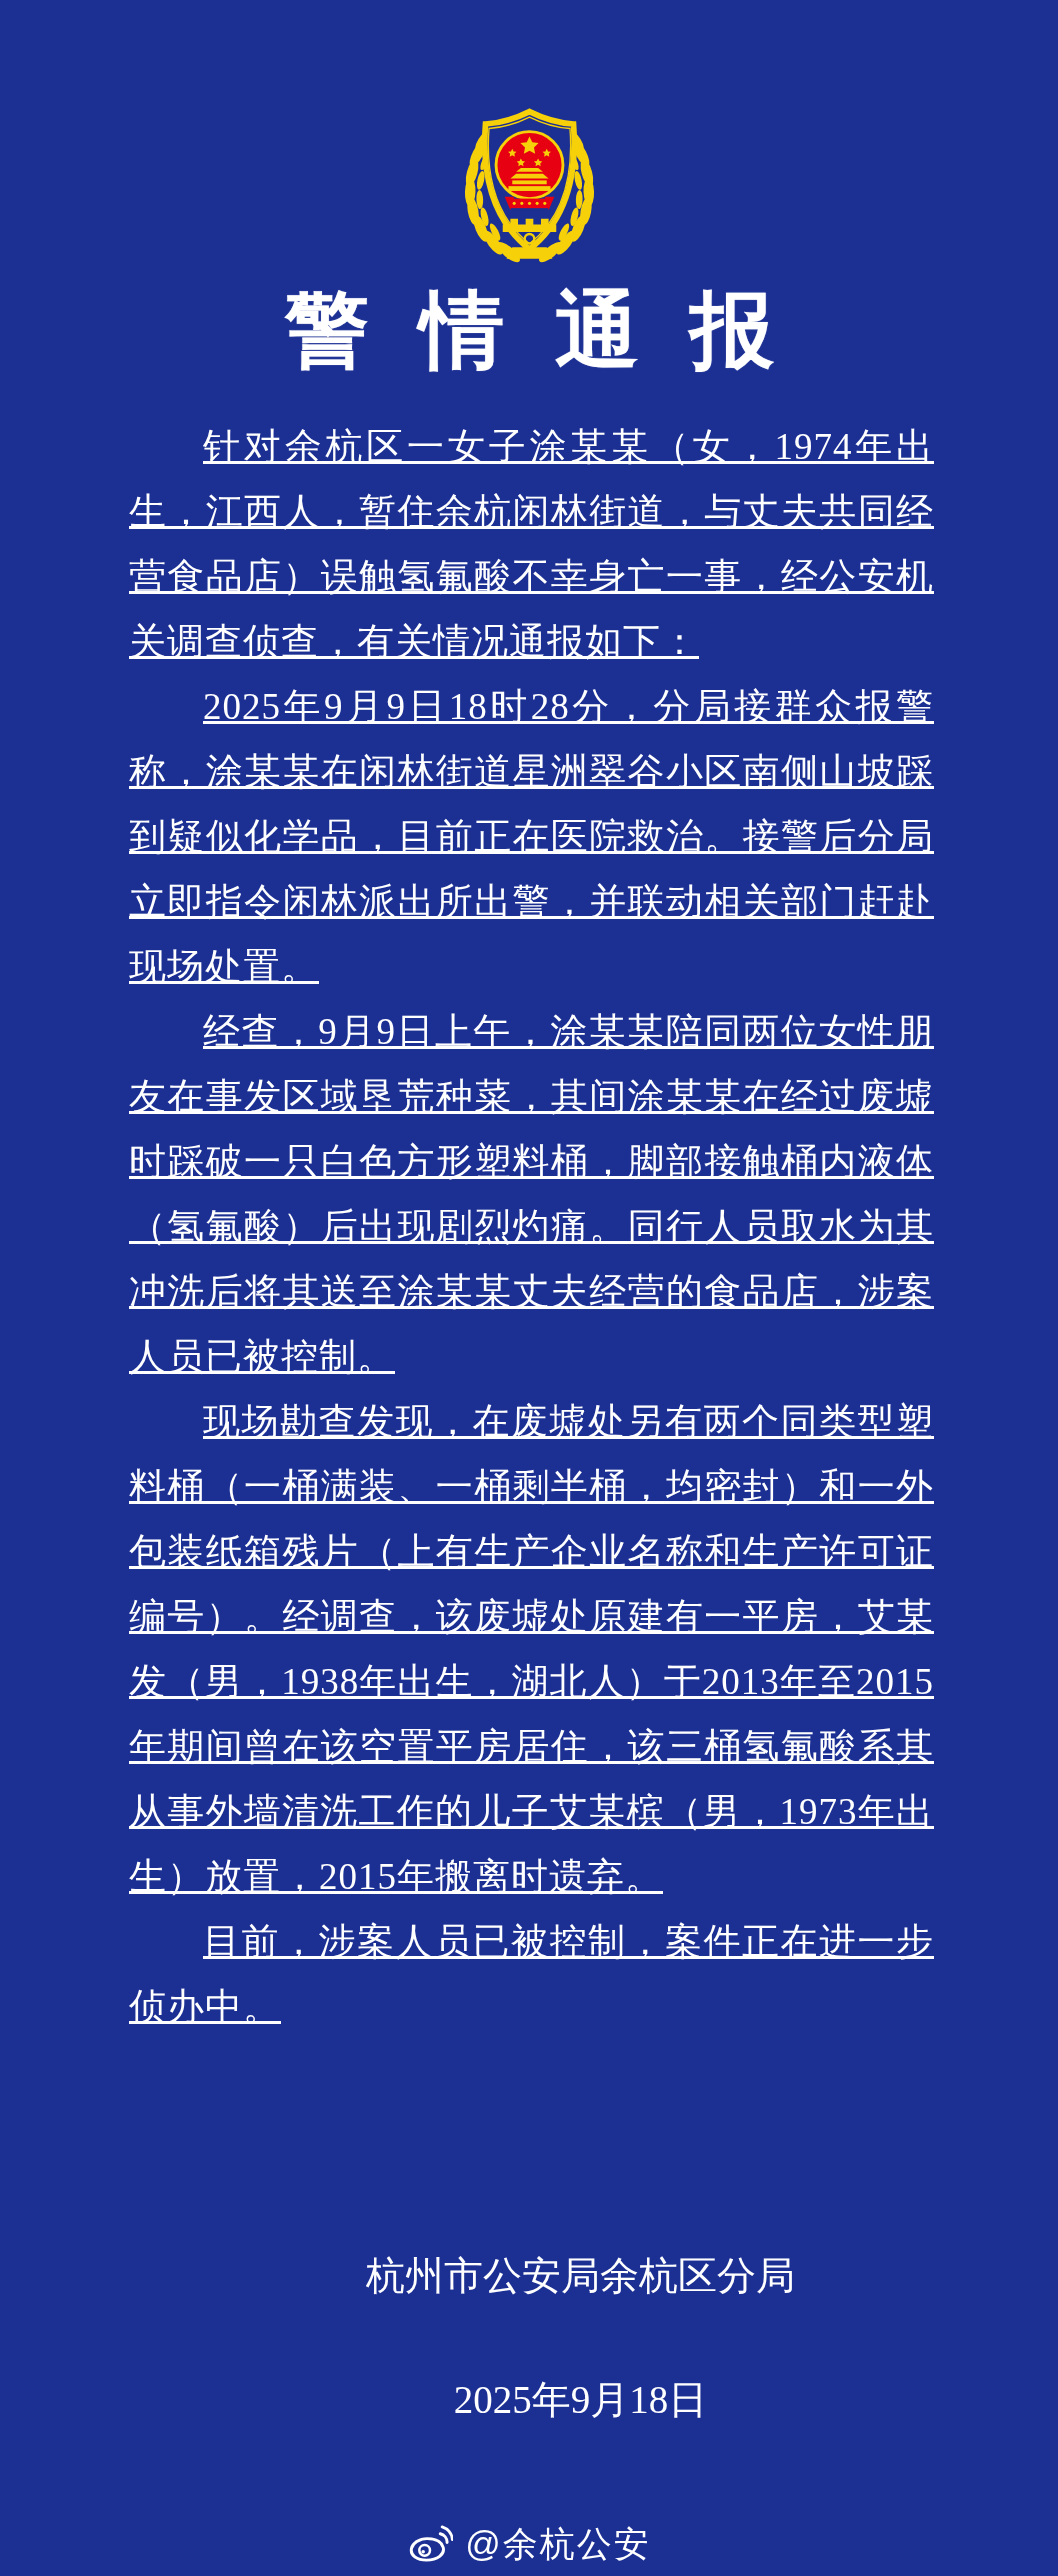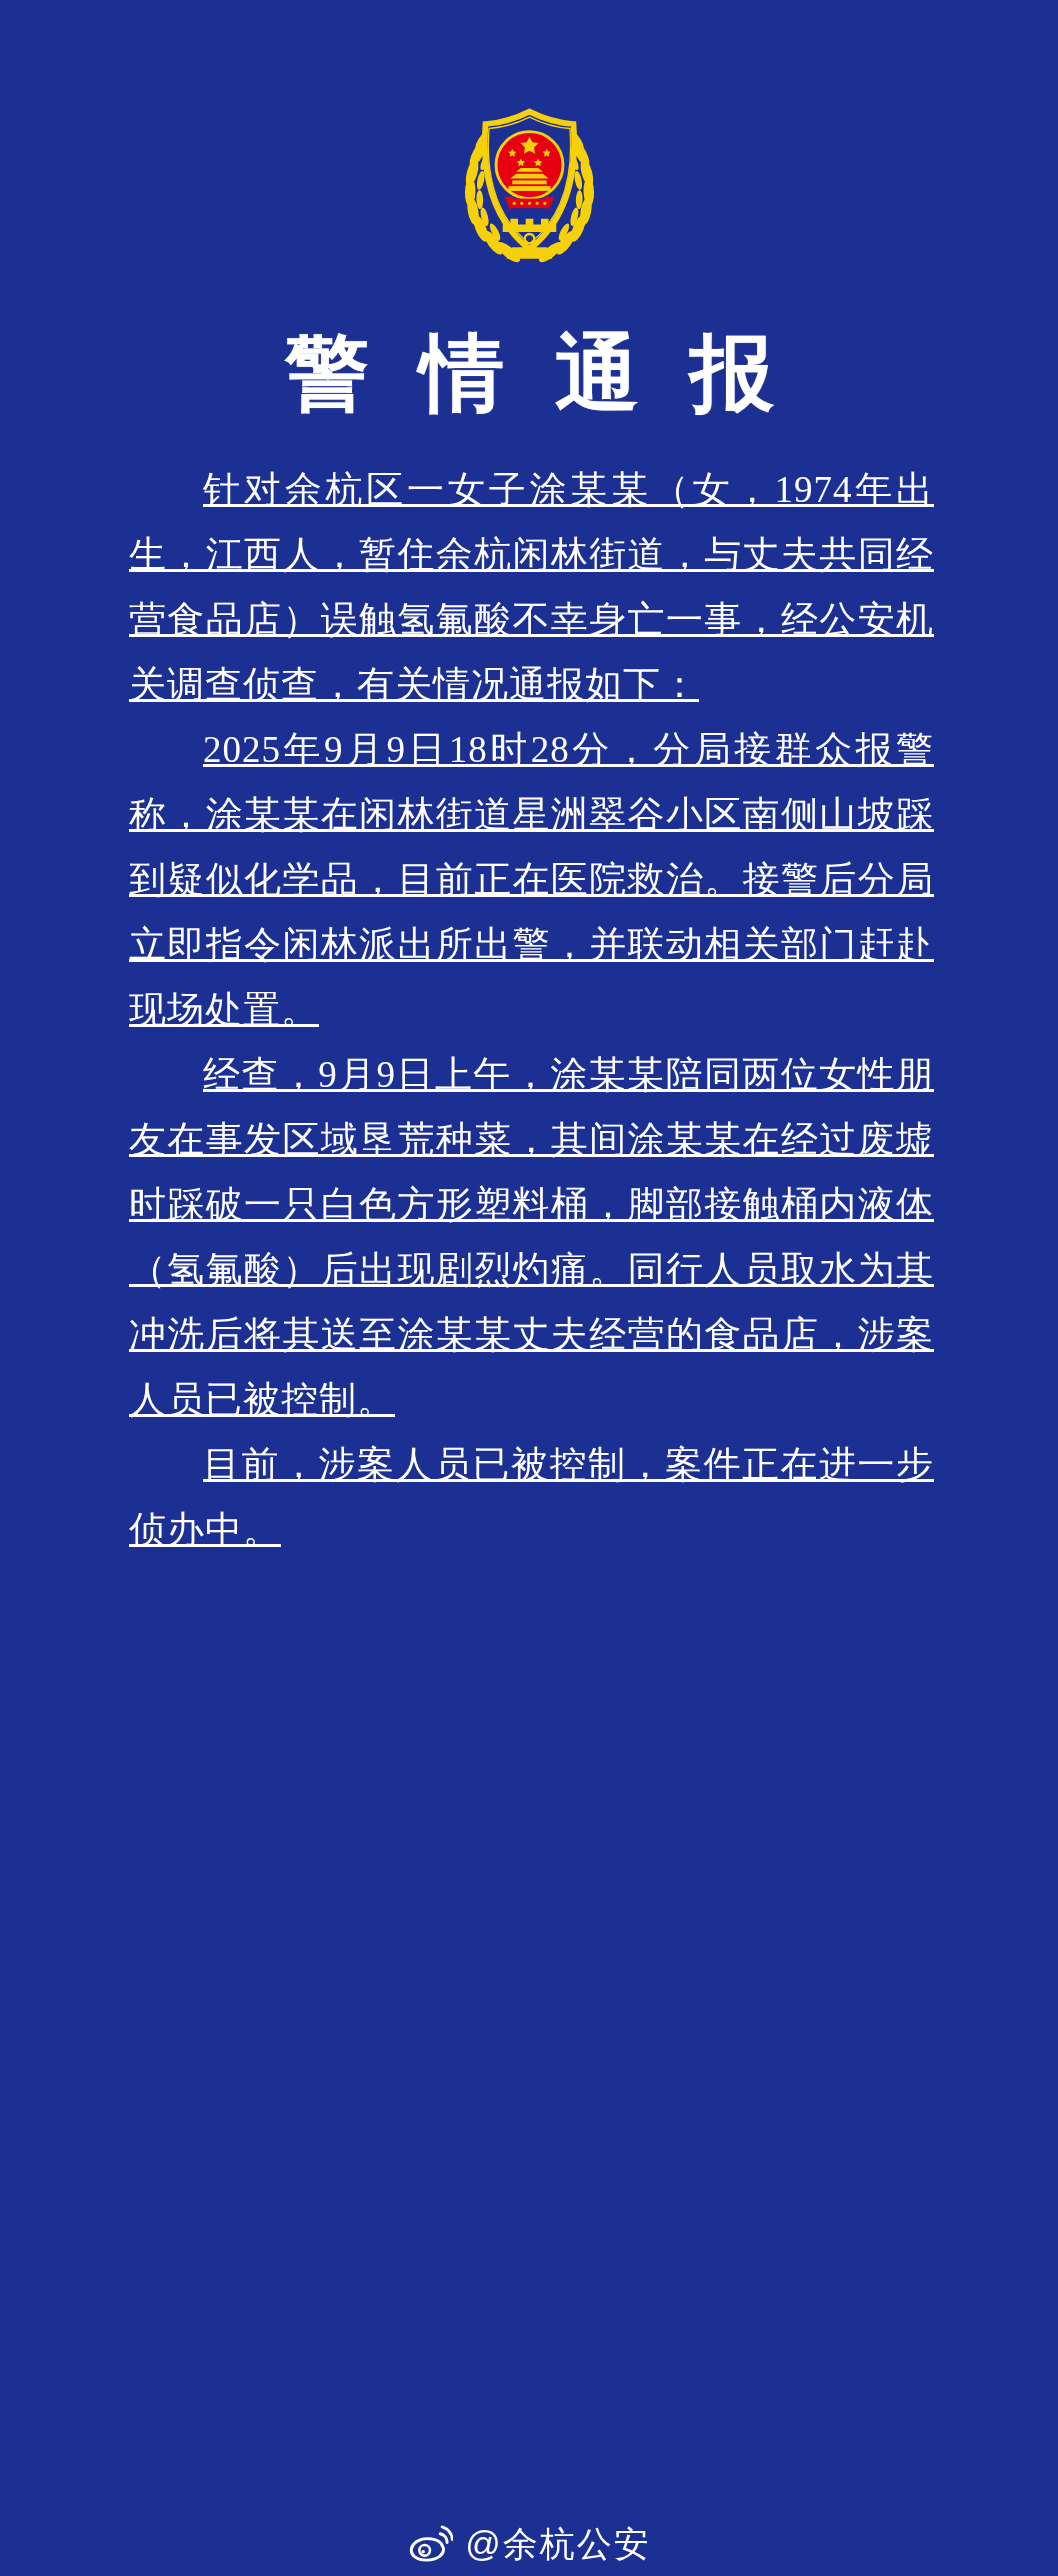--- a/index.html
+++ b/index.html
@@ -14,21 +14,21 @@
     font-family: "Liberation Serif", serif;
   }
   
   .emblem-wrap {
     padding-top: 94px;
     display: flex;
     justify-content: center;
   }
   
   .title {
-    margin-top: 64px;
+    margin-top: 21px;
     text-align: center;
     font-size: 84px;
     line-height: 93px;
     font-weight: bold;
     letter-spacing: 51px;
     padding-left: 51px; 
     white-space: nowrap;
     text-shadow: 0 0 1px rgba(255,255,255,0.6);
   }
   
@@ -132,23 +132,28 @@
       <circle cx="80" cy="151" r="5" fill="none" stroke="#f6d10a" stroke-width="2.5"></circle>
     </svg>
   </div>
 
   <div class="title">警情通报</div>
 
   <div class="notice-body">
       <p class="para">针对余杭区一女子涂某某（女，1974年出生，江西人，暂住余杭闲林街道，与丈夫共同经营食品店）误触氢氟酸不幸身亡一事，经公安机关调查侦查，有关情况通报如下：</p>
       <p class="para">2025年9月9日18时28分，分局接群众报警称，涂某某在闲林街道星洲翠谷小区南侧山坡踩到疑似化学品，目前正在医院救治。接警后分局立即指令闲林派出所出警，并联动相关部门赶赴现场处置。</p>
       <p class="para">经查，9月9日上午，涂某某陪同两位女性朋友在事发区域垦荒种菜，其间涂某某在经过废墟时踩破一只白色方形塑料桶，脚部接触桶内液体（氢氟酸）后出现剧烈灼痛。同行人员取水为其冲洗后将其送至涂某某丈夫经营的食品店，涉案人员已被控制。</p>
+      <p class="para">现场勘查发现，在废墟处另有两个同类型塑料桶（一桶满装、一桶剩半桶，均密封）和一外包装纸箱残片（上有生产企业名称和生产许可证编号）。经调查，该废墟处原建有一平房，艾某发（男，1938年出生，湖北人）于2013年至2015年期间曾在该空置平房居住，该三桶氢氟酸系其从事外墙清洗工作的儿子艾某槟（男，1973年出生）放置，2015年搬离时遗弃。</p>
       <p class="para">目前，涉案人员已被控制，案件正在进一步侦办中。</p>
     </div>
 
+  <div class="signature">
+    <div class="sig-line">杭州市公安局余杭区分局</div>
+    <div class="sig-line sig-date">2025年9月18日</div>
+  </div>
 
   <div class="footer">
     <svg width="45" height="39" viewBox="0 0 46 40" xmlns="http://www.w3.org/2000/svg" fill="none" stroke="#ffffff">
       <path d="M36 23 c2 7 -6 13 -17 13 c-10 0 -17 -5 -15.5 -12 c1.2 -5.5 8 -10 16 -10 c9 0 15 3.5 16.5 9 z" stroke-width="3" stroke-linejoin="round"></path>
       <circle cx="17" cy="26" r="5.5" stroke-width="2.6"></circle>
       <circle cx="15.5" cy="27.5" r="1.8" fill="#ffffff" stroke="none"></circle>
       <path d="M33 9 a9 9 0 0 1 7 9" stroke-width="3" stroke-linecap="round"></path>
       <path d="M35 2 a15 15 0 0 1 10.5 13" stroke-width="3" stroke-linecap="round"></path>
     </svg>
     <span>@余杭公安</span>

